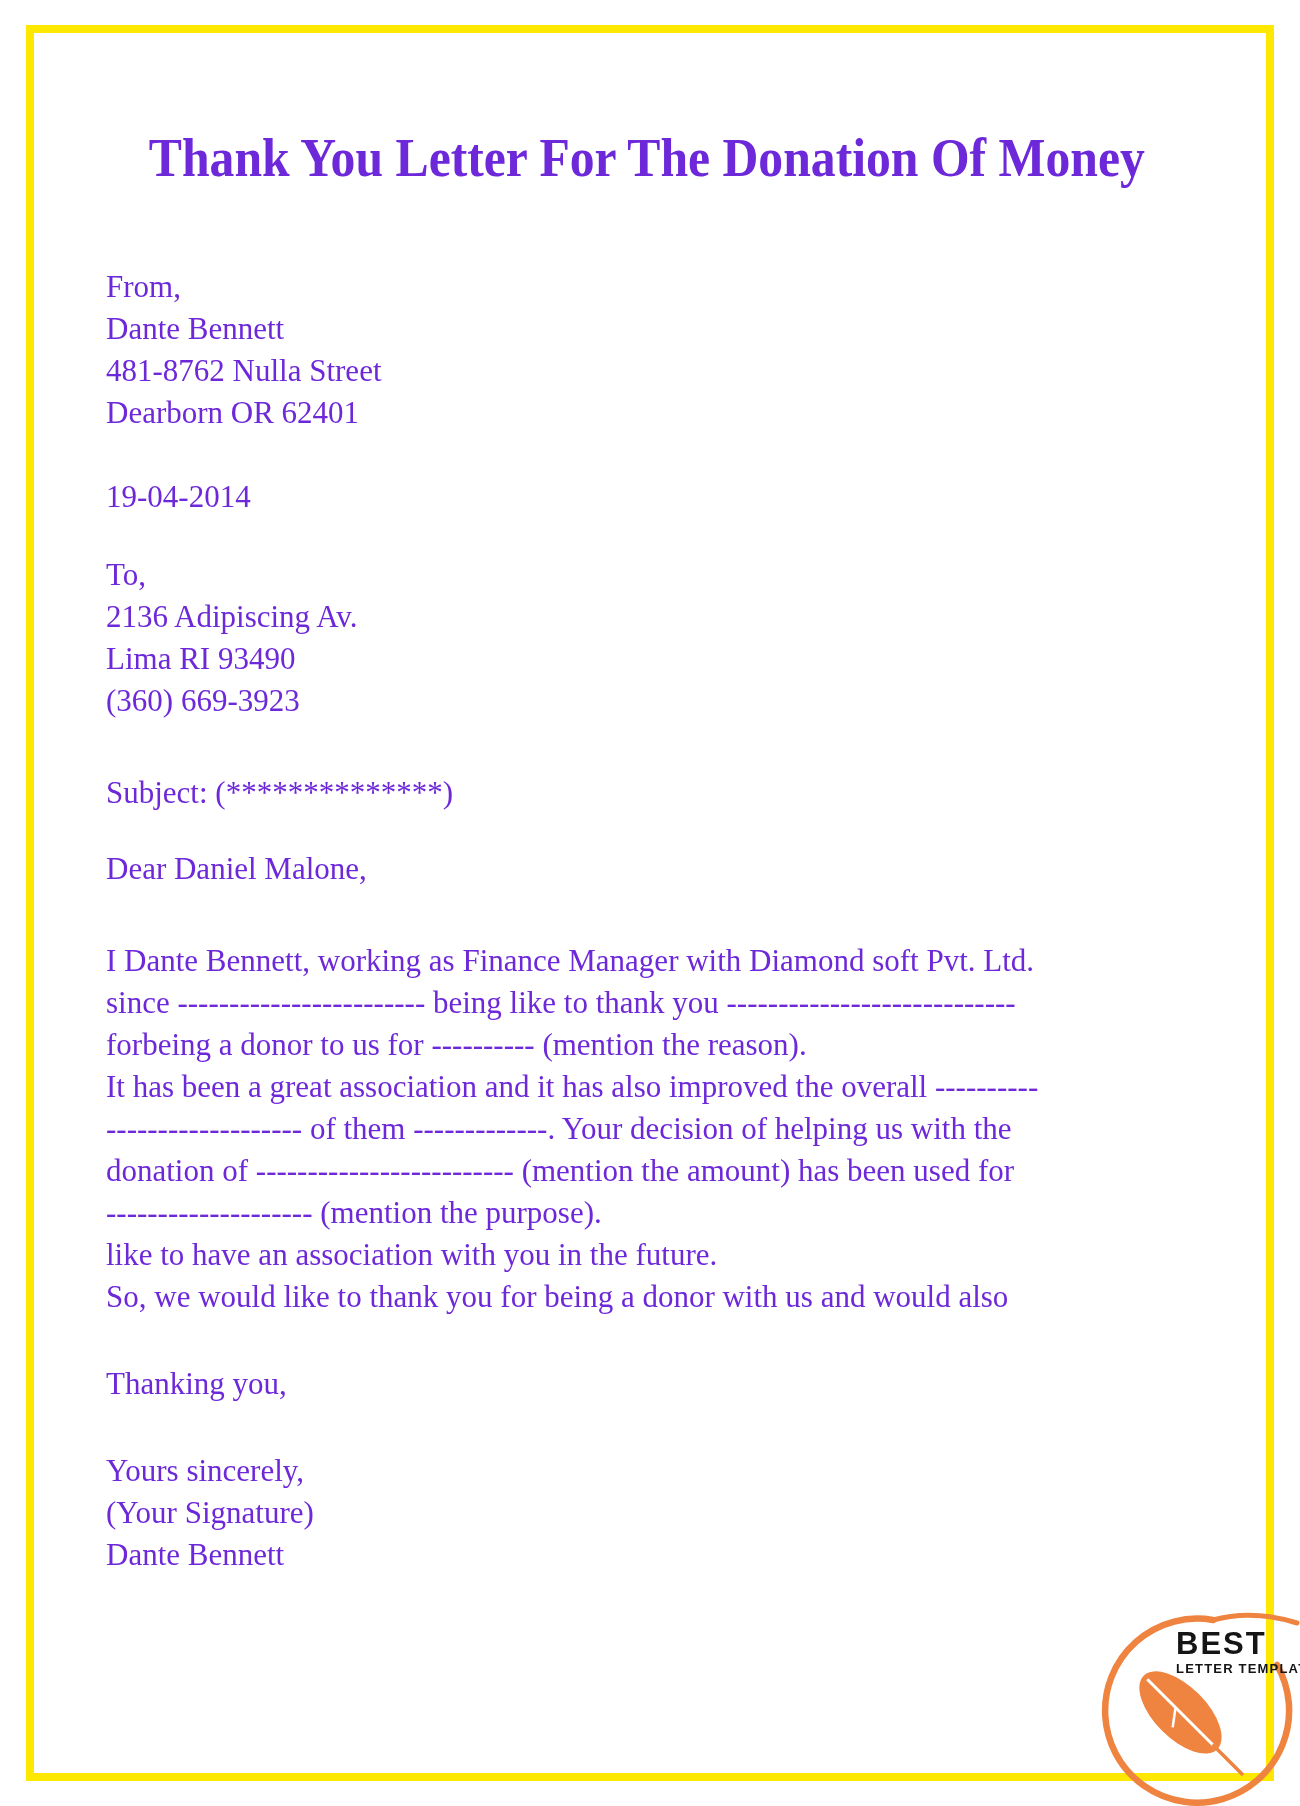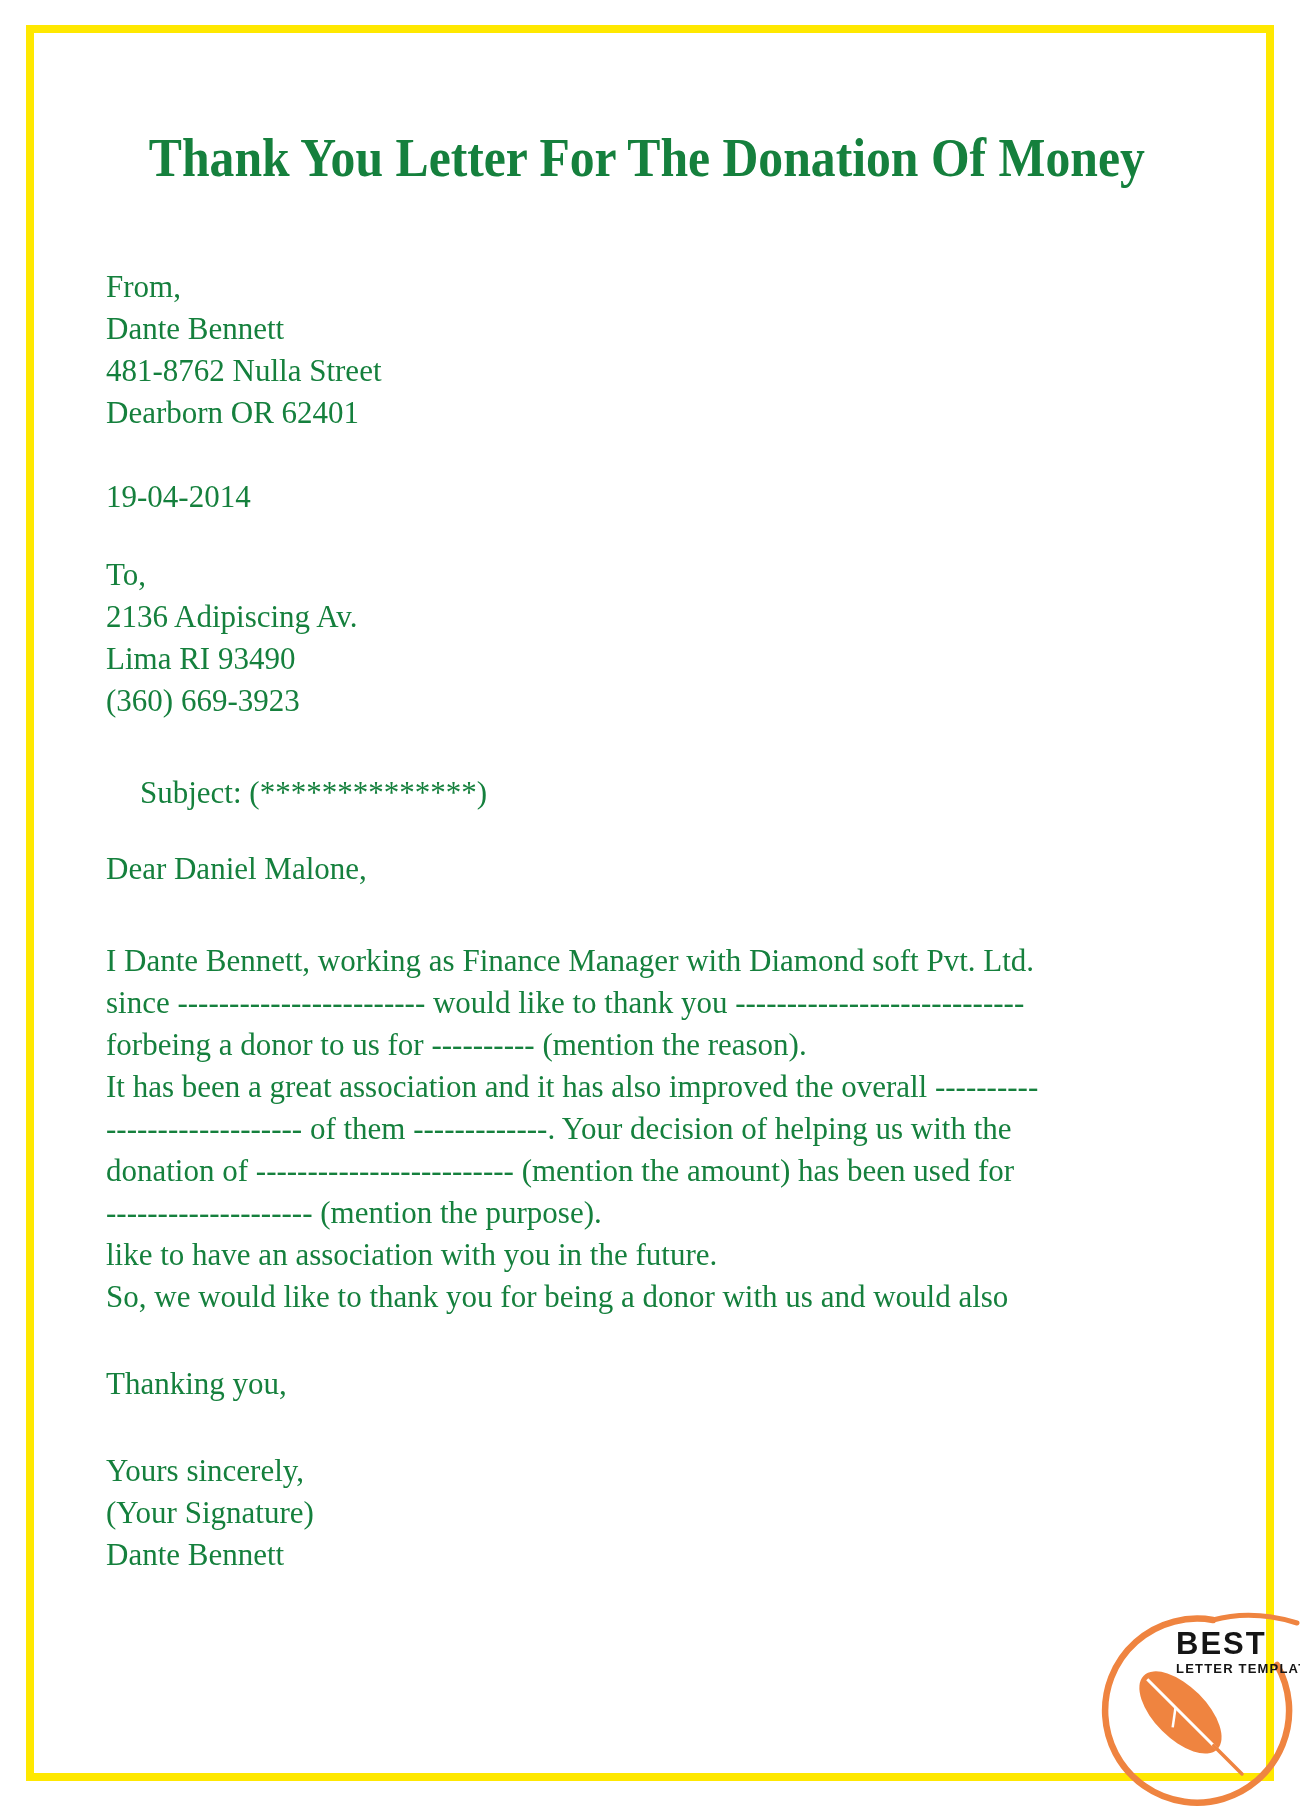--- a/index.html
+++ b/index.html
@@ -7,21 +7,21 @@
     padding: 0;
     background: #ffffff;
   }
   .canvas {
     position: relative;
     width: 1300px;
     height: 1806px;
     background: #ffffff;
     overflow: hidden;
     font-family: "Liberation Serif", serif;
-    color: #15803d;
+    color: #6d28d9;
   }
   .frame {
     position: absolute;
     left: 26px;
     top: 25px;
     width: 1232px;
     height: 1740px;
     border: 8px solid #FFE800;
     background: #ffffff;
   }
@@ -38,21 +38,21 @@
     text-align: center;
     white-space: nowrap;
     transform: scaleX(0.92);
     transform-origin: 50% 50%;
     letter-spacing: 0px;
   }
   .block { margin: 0; }
   .from-block   { margin-top: 73px; }
   .date-line    { margin-top: 42px; }
   .to-block     { margin-top: 36px; }
-  .subject-line { margin-top: 50px; margin-left: 34px; }
+  .subject-line { margin-top: 50px; }
   .salutation   { margin-top: 34px; }
   .body-par     { margin-top: 50px; }
   .thanking     { margin-top: 45px; }
   .closing      { margin-top: 45px; }
   .ln { white-space: nowrap; }
   .logo {
     position: absolute;
     left: 1030px;
     top: 1563px;
     width: 240px;
@@ -84,21 +84,21 @@
         <div class="ln">Lima RI 93490</div>
         <div class="ln">(360) 669-3923</div>
       </div>
 
       <div class="block subject-line ln">Subject: (**************)</div>
 
       <div class="block salutation ln">Dear Daniel Malone,</div>
 
       <div class="block body-par">
         <div class="ln">I Dante Bennett, working as Finance Manager with Diamond soft Pvt. Ltd.</div>
-        <div class="ln">since ------------------------ would like to thank you ----------------------------</div>
+        <div class="ln">since ------------------------ being like to thank you ----------------------------</div>
         <div class="ln">forbeing a donor to us for ---------- (mention the reason).</div>
         <div class="ln">It has been a great association and it has also improved the overall ----------</div>
         <div class="ln">------------------- of them -------------. Your decision of helping us with the</div>
         <div class="ln">donation of ------------------------- (mention the amount) has been used for</div>
         <div class="ln">-------------------- (mention the purpose).</div>
         <div class="ln">like to have an association with you in the future.</div>
         <div class="ln">So, we would like to thank you for being a donor with us and would also</div>
       </div>
 
       <div class="block thanking ln">Thanking you,</div>

